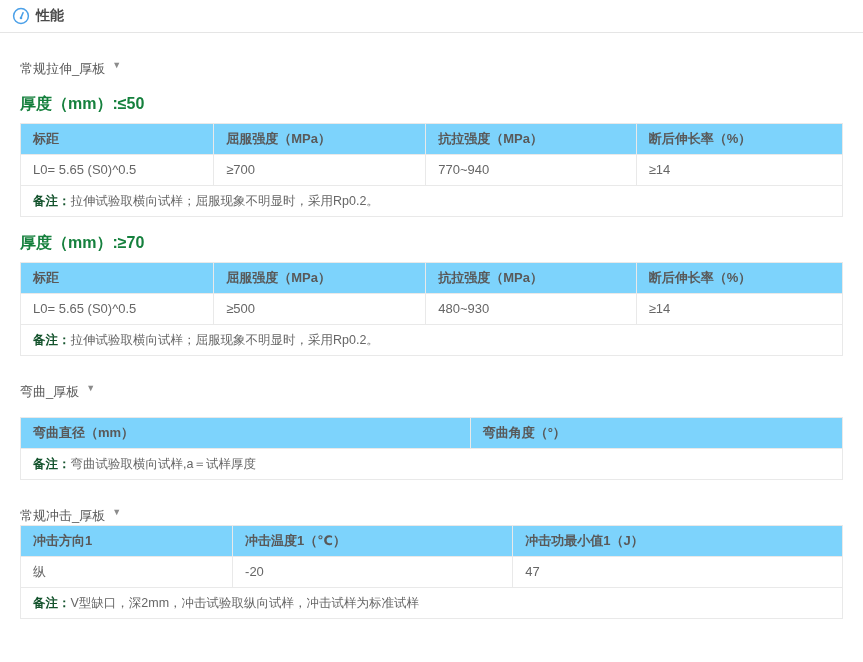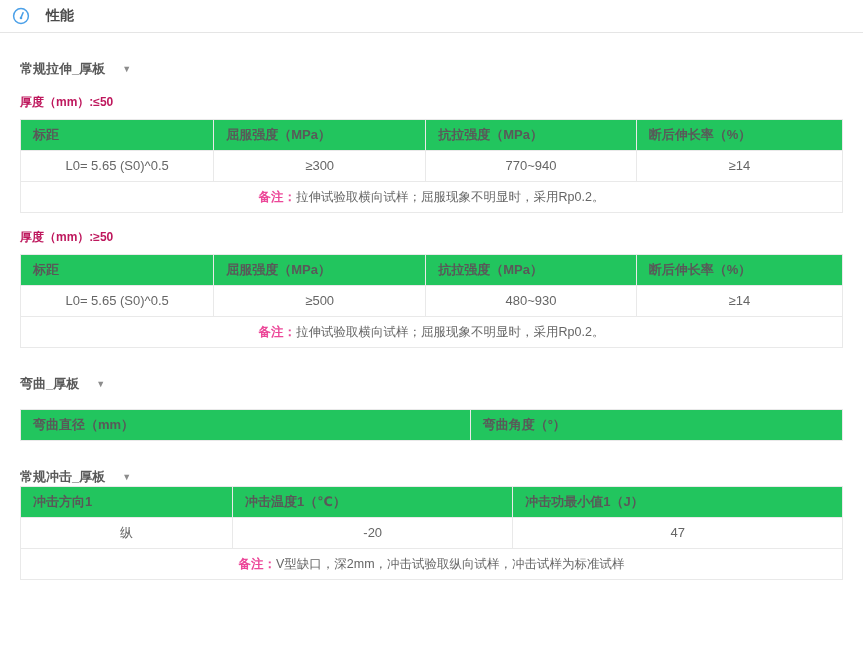--- a/index.html
+++ b/index.html
@@ -3,50 +3,50 @@
 <meta charset="utf-8">
 <style>
   * { margin:0; padding:0; box-sizing:border-box; }
   html,body { background:#fff; }
   body {
     width:863px; height:662px; overflow:hidden;
     font-family:"Liberation Sans","DejaVu Sans",sans-serif;
     color:#666;
   }
   .topbar {
-    display:flex; align-items:center; gap:16px;
+    display:flex; align-items:center; gap:6px;
     height:33px; padding:9px 12px;
     border-bottom:1px solid #e5e5e5;
   }
   .gauge-icon { display:flex; align-items:center; }
   .page-title { font-size:14px; font-weight:bold; color:#4a4a4a; }
   .content { padding:0 20px 8px; }
   .section { margin-top:26px; }
   .section-title {
-    display:inline-flex; align-items:center; gap:17px;
-    font-size:13px; color:#595959; cursor:pointer; line-height:18px;font-weight:bold;
+    display:inline-flex; gap:7px;
+    font-size:13px; color:#595959; cursor:pointer; line-height:18px;
   }
   .arrow { font-size:9px; color:#8c8c8c; line-height:1; padding-top:1px; }
   .condition {
-    margin:16px 0 8px; font-size:12px; font-weight:bold; color:#be185d;
+    margin:16px 0 8px; font-size:16px; font-weight:bold; color:#15803d;
   }
   table {
     width:100%; border-collapse:collapse; table-layout:fixed;
     background:#fff;
   }
   table.no-condition { margin-top:16px; }
   th, td {
     border:1px solid #e9e9e9; text-align:left;
     padding:7px 12px; font-size:13px; line-height:16px;
     overflow:hidden; white-space:nowrap;
   }
-  th { background:#22c55e; color:#595959; font-weight:bold; }
-  td { color:#666;text-align:center; }
+  th { background:#7dd3fc; color:#595959; font-weight:bold; }
+  td { color:#666; }
   td.remark { white-space:normal; font-size:12.5px; }
-  td.remark strong { color:#ec4899; font-weight:bold; }
+  td.remark strong { color:#14532d; font-weight:bold; }
 </style>
 </head>
 <body>
 
 <div class="page">
   <header class="topbar">
     <span class="gauge-icon">
       <svg width="18" height="18" viewBox="0 0 18 18">
         <circle cx="9" cy="9" r="7.4" fill="none" stroke="#4ba0e8" stroke-width="1.5"></circle>
         <line x1="9" y1="10.6" x2="11.1" y2="5.6" stroke="#4ba0e8" stroke-width="1.5" stroke-linecap="round"></line>
@@ -70,29 +70,29 @@
             <tr>
               <th>标距</th>
               <th>屈服强度（MPa）</th>
               <th>抗拉强度（MPa）</th>
               <th>断后伸长率（%）</th>
             </tr>
           </thead>
           <tbody>
             <tr>
               <td>L0= 5.65 (S0)^0.5</td>
-              <td>≥300</td>
+              <td>≥700</td>
               <td>770~940</td>
               <td>≥14</td>
             </tr>
             <tr>
               <td class="remark" colspan="4"><strong>备注：</strong><span>拉伸试验取横向试样；屈服现象不明显时，采用Rp0.2。</span></td>
             </tr>
           </tbody>
-        </table><div class="condition">厚度（mm）:≥50</div><table>
+        </table><div class="condition">厚度（mm）:≥70</div><table>
           <colgroup>
             <col style="width: 23.5%;">
             <col style="width: 25.8%;">
             <col style="width: 25.6%;">
             <col style="width: 25.1%;">
           </colgroup>
           <thead>
             <tr>
               <th>标距</th>
               <th>屈服强度（MPa）</th>
@@ -120,20 +120,23 @@
             <col style="width: 54.7%;">
             <col style="width: 45.3%;">
           </colgroup>
           <thead>
             <tr>
               <th>弯曲直径（mm）</th>
               <th>弯曲角度（°）</th>
             </tr>
           </thead>
           <tbody>
+            <tr>
+              <td class="remark" colspan="2"><strong>备注：</strong><span>弯曲试验取横向试样,a＝试样厚度</span></td>
+            </tr>
           </tbody>
         </table></section>
       <section class="section"><div class="section-title">
           <span class="section-title-text">常规冲击_厚板</span>
           <span class="arrow">▼</span>
         </div><table>
           <colgroup>
             <col style="width: 25.8%;">
             <col style="width: 34.1%;">
             <col style="width: 40.1%;">

